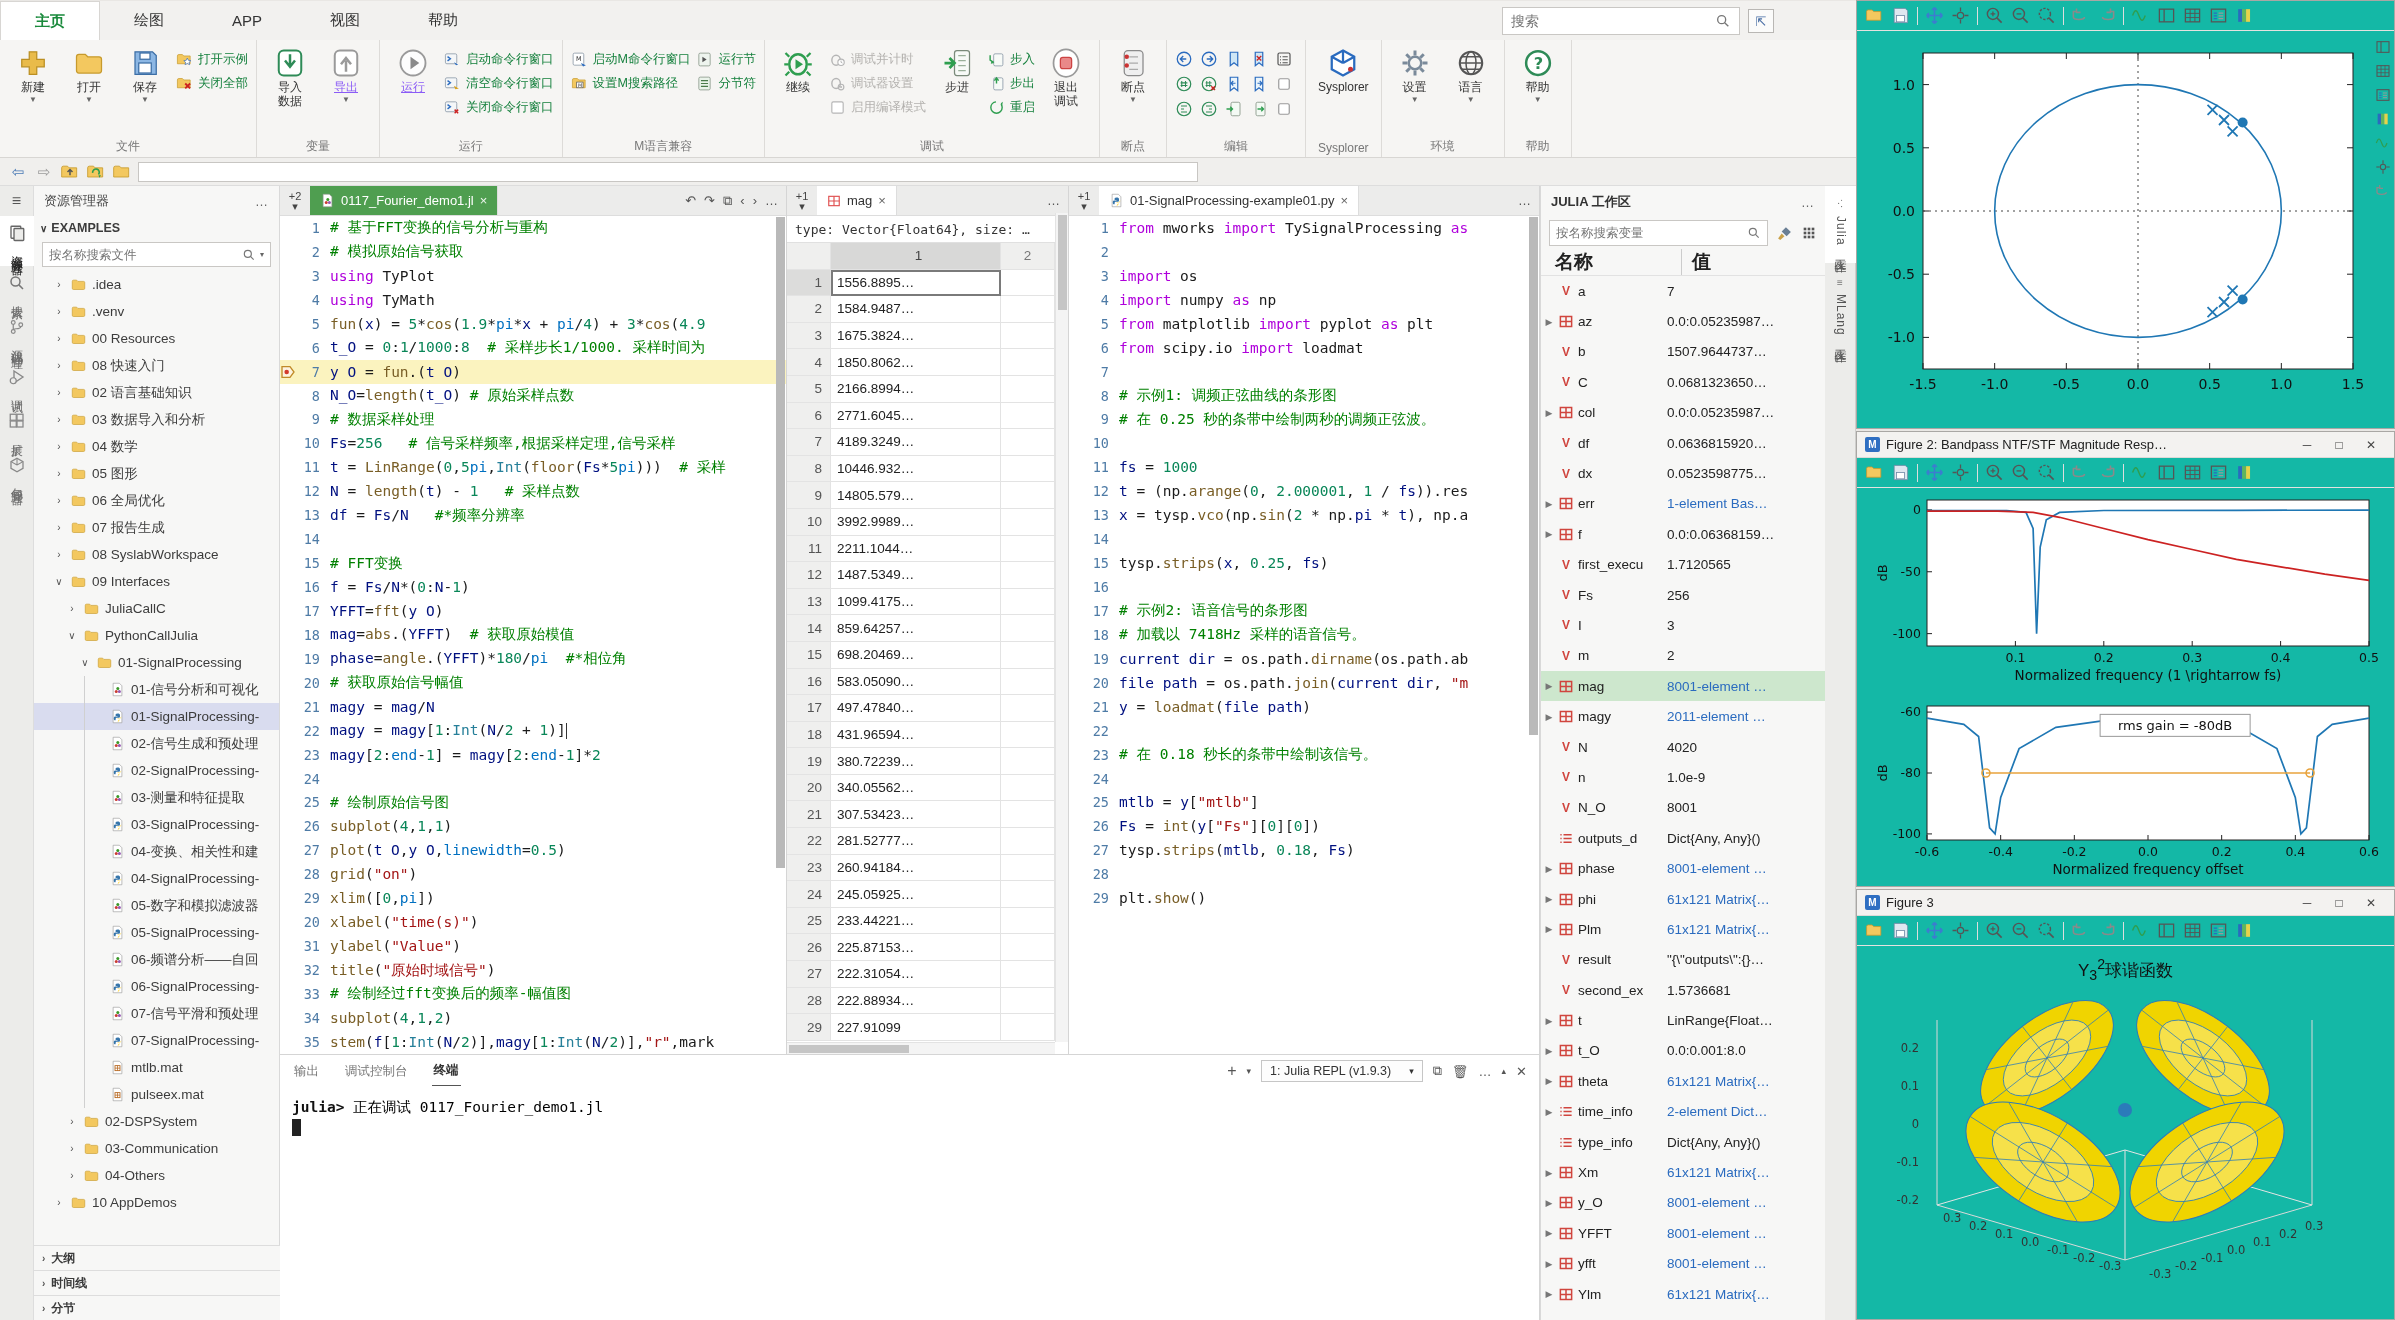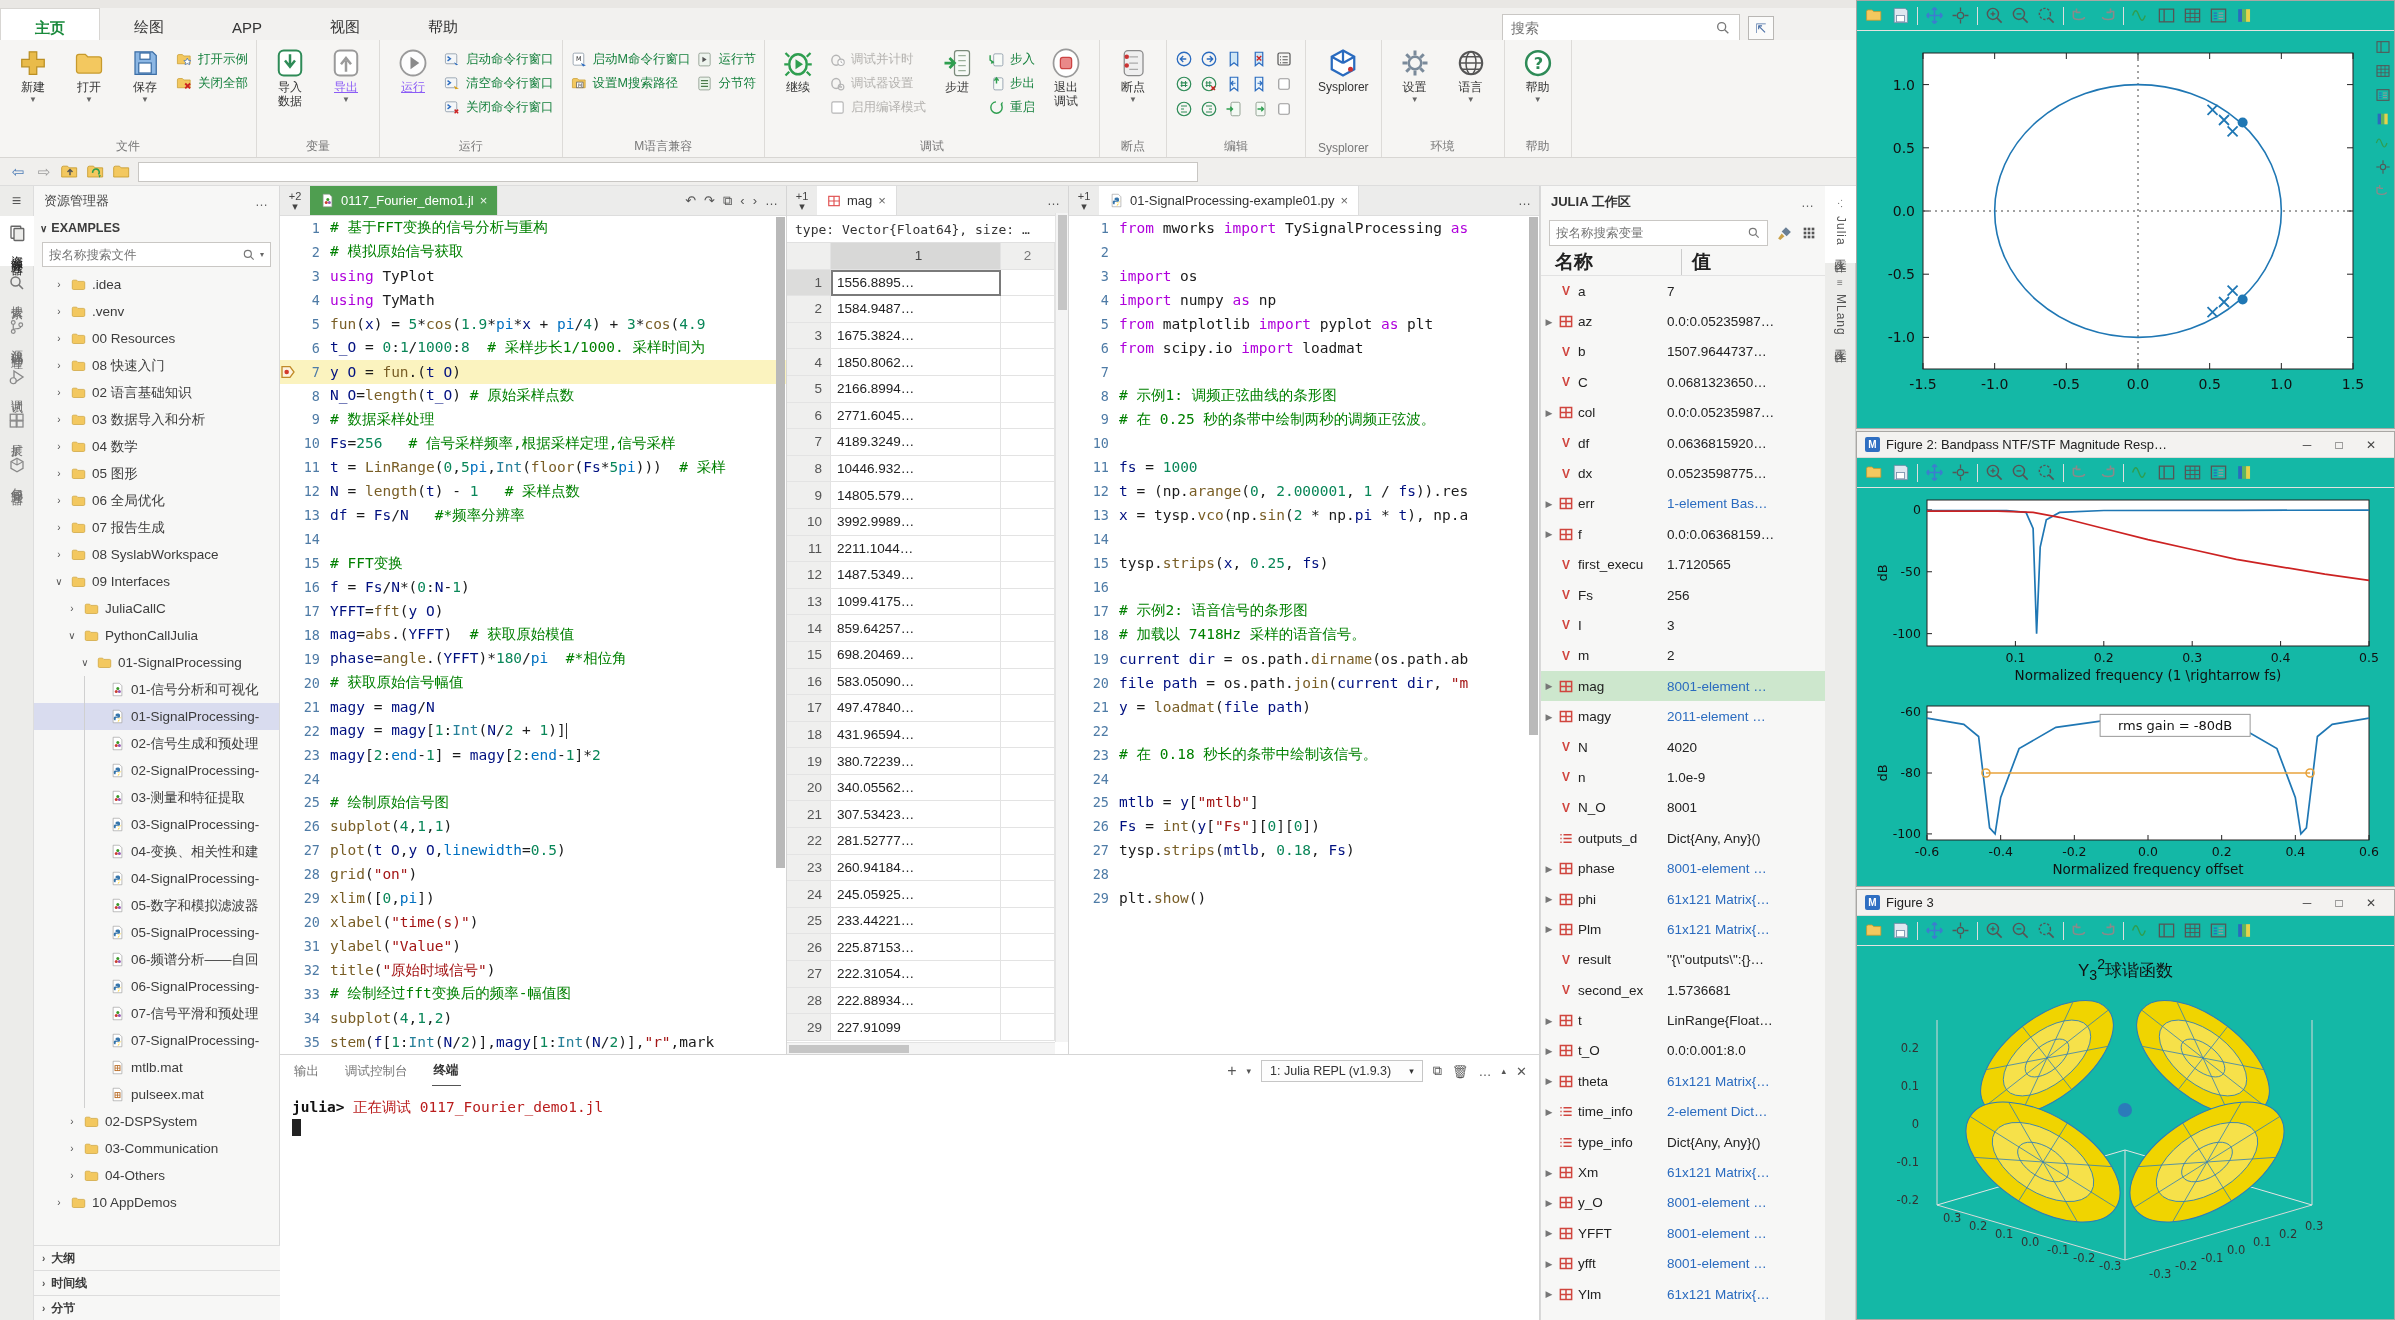--- a/index.html
+++ b/index.html
@@ -1,21 +1,21 @@
 <!DOCTYPE html>
 <html><head>
 <meta charset="utf-8">
 <style>
   * { margin:0; padding:0; box-sizing:border-box; }
   html,body { width:2395px; height:1320px; overflow:hidden; }
   body { font-family:"Liberation Sans", sans-serif; background:#e9e7e4; position:relative; font-size:13px; color:#222; }
   .abs { position:absolute; }
 
   
-  #menubar { left:0; top:8px; width:1856px; height:40px; background:#f2f1ef; border-bottom:1px solid #e2e0dd; display:flex; align-items:stretch; }
+  #menubar { left:0; top:1px; width:1856px; height:40px; background:#f2f1ef; border-bottom:1px solid #e2e0dd; display:flex; align-items:stretch; }
   .menu-tab { padding:0 34px; display:flex; align-items:center; font-size:15px; color:#333; cursor:default; }
   .menu-tab.active { background:#fff; color:#1a8a3c; border:1px solid #d8d6d3; border-bottom:none; font-weight:bold; }
   .menu-search { position:absolute; left:1502px; top:6px; width:238px; height:28px; background:#fff; border:1px solid #c9c7c4; display:flex; align-items:center; padding:0 8px; }
   .menu-search input { border:none; outline:none; flex:1; font-size:14px; font-family:inherit; background:transparent; }
   .panel-toggle { position:absolute; left:1748px; top:8px; width:26px; height:24px; border:1px solid #b9b7b4; background:#fbfbfa; display:flex; align-items:center; justify-content:center; color:#4a6fa5; font-size:13px; }
 
   
   #ribbon { left:0; top:40px; width:1856px; height:118px; background:#f6f5f3; border-bottom:1px solid #d8d6d3; display:flex; }
   .rgroup { position:relative; height:100%; border-right:1px solid #dddbd8; padding:6px 8px 20px 8px; display:flex; align-items:flex-start; gap:6px; }
   .rgroup-label { position:absolute; bottom:2px; left:0; right:0; text-align:center; font-size:12px; color:#777; }
@@ -105,21 +105,21 @@
   
   #terminal { left:280px; top:1054px; width:1260px; height:266px; background:#fff; border-top:1px solid #d5d5d5; border-right:1px solid #d5d5d5; }
   .term-tabs { height:32px; display:flex; align-items:center; padding:0 12px; gap:22px; }
   .term-tab { font-size:12.5px; color:#767676; text-transform:none; padding:6px 2px; }
   .term-tab.active { color:#333; font-weight:bold; border-bottom:1.5px solid #555; }
   .term-right { margin-left:auto; display:flex; align-items:center; gap:10px; color:#555; }
   .repl-select { border:1px solid #c6c6c6; background:#fdfdfd; height:22px; display:flex; align-items:center; gap:18px; padding:0 8px; font-size:12.5px; color:#333; }
   .term-body { padding:8px 12px; font-family:"DejaVu Sans Mono", monospace; font-size:14.5px; }
   .term-line { line-height:24px; }
   .term-prompt { font-weight:bold; color:#111; }
-  .term-msg { color:#b91c1c; }
+  .term-msg { color:#000000; }
   .term-cursor { display:inline-block; width:9px; height:17px; background:#222; }
 
   
   #workspace { left:1540px; top:186px; width:285px; height:1134px; background:#f7f7f6; border-left:1px solid #d9d9d9; overflow:hidden; }
   .ws-header { height:32px; display:flex; align-items:center; padding:0 10px; font-size:13px; font-weight:bold; color:#333; }
   .ws-header .more { margin-left:auto; color:#666; font-weight:normal; letter-spacing:1px; }
   .ws-searchrow { display:flex; align-items:center; gap:8px; padding:0 8px; height:30px; }
   .ws-search { flex:1; height:26px; background:#fff; border:1px solid #c9c7c4; display:flex; align-items:center; padding:0 6px; }
   .ws-search input { flex:1; border:none; outline:none; font-size:12.5px; background:transparent; color:#888; }
   .ws-colhdr { height:28px; display:flex; align-items:center; padding:0 10px 0 14px; font-size:19px; font-weight:bold; color:#222; border-bottom:1px solid #e2e2e2; }

